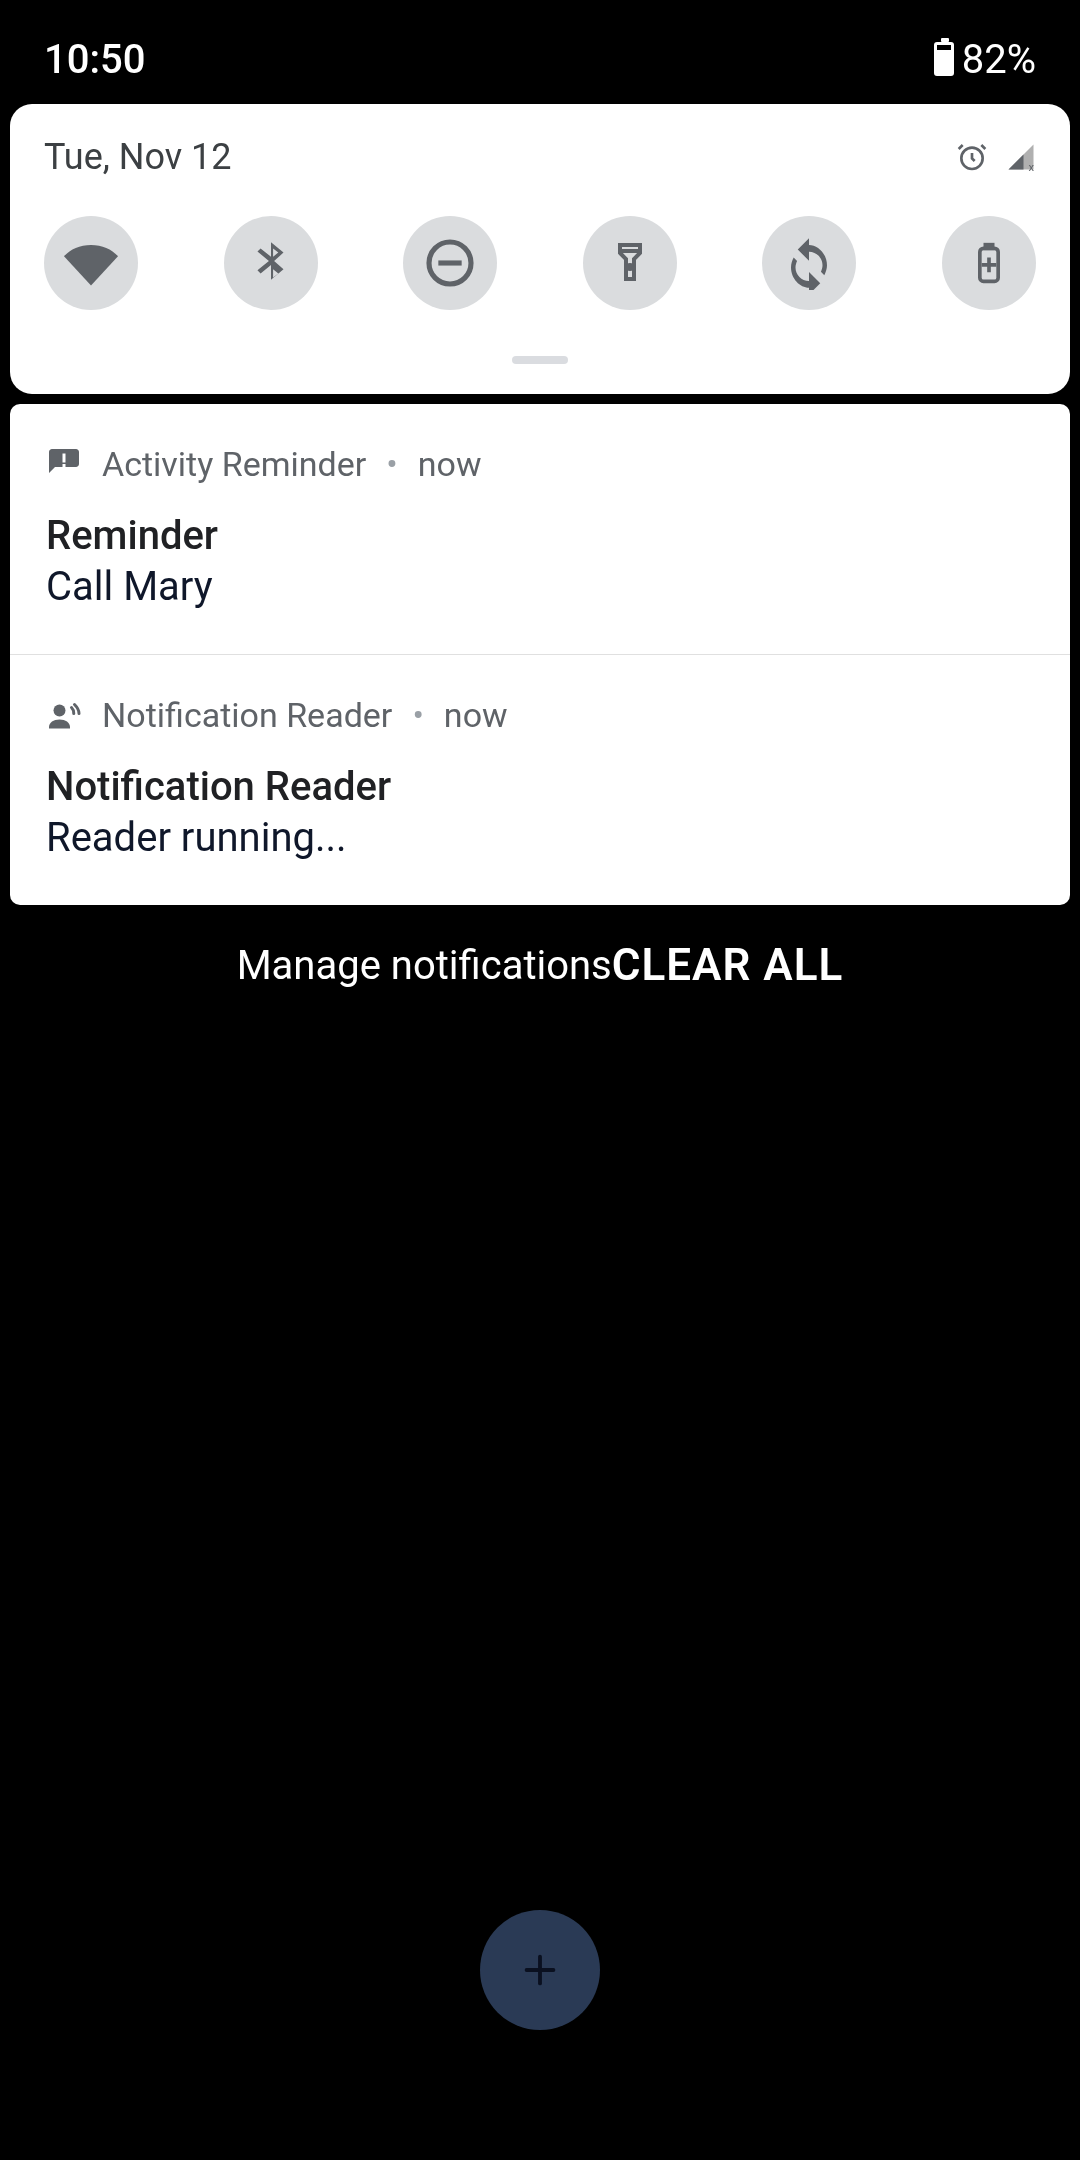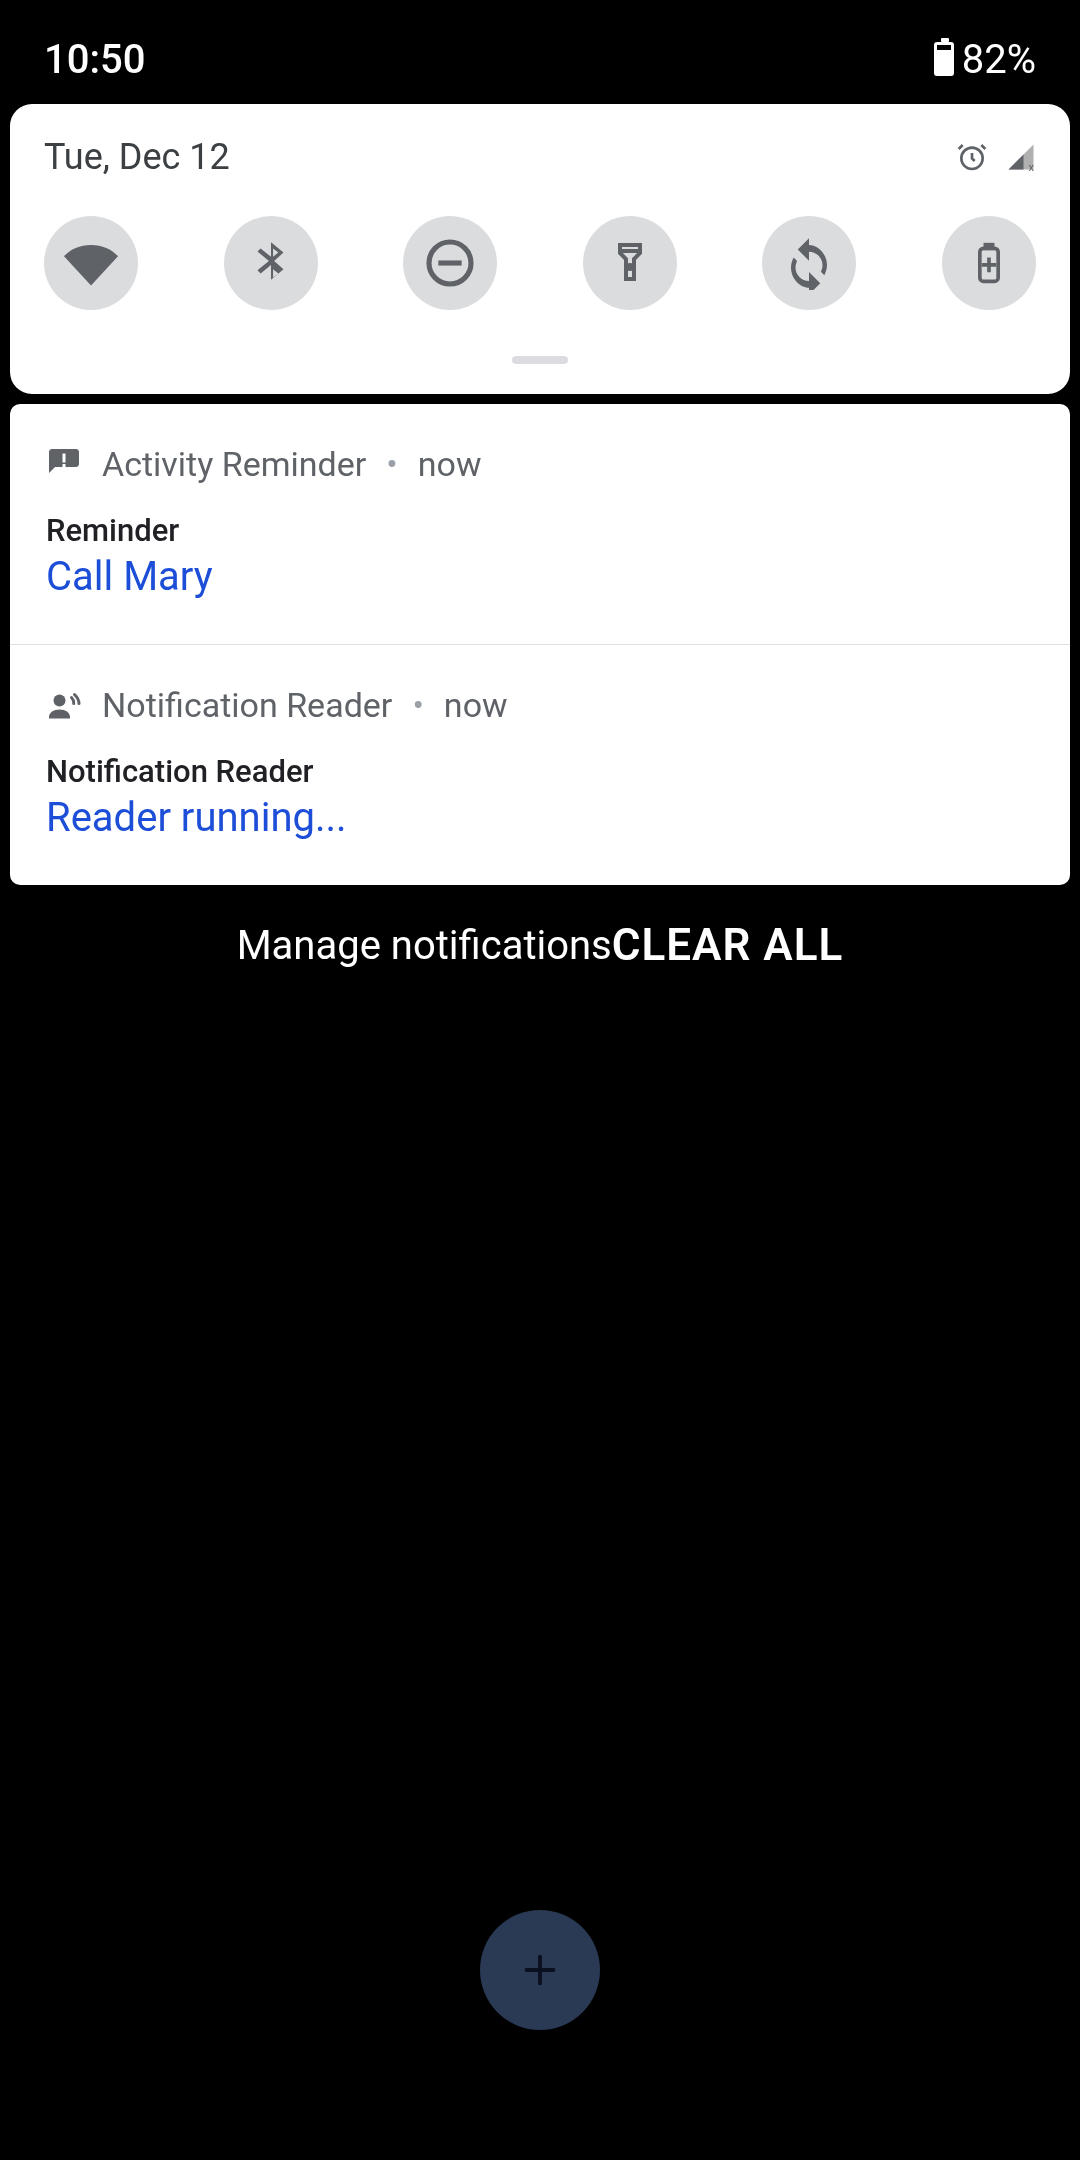--- a/index.html
+++ b/index.html
@@ -32,22 +32,22 @@
     }
     .drag-handle { width:56px; height:8px; background:#dadce0; border-radius:4px; margin:46px auto 4px; }
 
     .notif-list { margin:10px 10px 0 10px; background:#fff; border-radius:10px; overflow:hidden; }
     .notif { padding:40px 36px 44px 36px; border-bottom:1px solid #e0e0e0; }
     .notif:last-child { border-bottom:none; }
     .notif-header { display:flex; align-items:center; gap:20px; color:#5f6368; font-size:34px; }
     .notif-app { color:#5f6368; }
     .notif-sep { color:#9aa0a6; }
     .notif-time { color:#5f6368; }
-    .notif-title { font-size:31px; color:#202124; font-weight:500; margin-top:28px; }
-    .notif-body { font-size:40px; color:#1d4ed8; font-weight:400; margin-top:4px; }
+    .notif-title { font-size:40px; color:#202124; font-weight:500; margin-top:28px; }
+    .notif-body { font-size:40px; color:#0f172a; font-weight:400; margin-top:4px; }
 
     .actions-row {
       display:flex; justify-content:center; align-items:center;
       padding:34px 30px; color:#fff;
     }
     .manage { font-size:40px; }
     .clear  { font-size:44px; font-weight:600; letter-spacing:1px; }
 
     .fab {
       position:absolute; left:50%; transform:translateX(-50%); bottom:130px;
@@ -62,21 +62,21 @@
 <div class="status-bar">
   <div class="status-time">10:50</div>
   <div class="status-right">
     <span class="bat-icon"></span>
     <span>82%</span>
   </div>
 </div>
 
 <div class="panel">
   <div class="panel-head">
-    <div class="panel-date">Tue, Dec 12</div>
+    <div class="panel-date">Tue, Nov 12</div>
     <div class="panel-head-icons">
       <span>
         <svg width="32" height="32" viewBox="0 0 24 24" fill="none" stroke="#5f6368" stroke-width="2">
             <circle cx="12" cy="13" r="8"></circle>
             <path d="M12 9v4l2 2M5 3L2 6M22 6l-3-3"></path>
           </svg>
       </span>
       <span>
         <svg width="30" height="30" viewBox="0 0 24 24">
             <path d="M2 22L22 2v20H2z" fill="#b0b0b0"></path>

